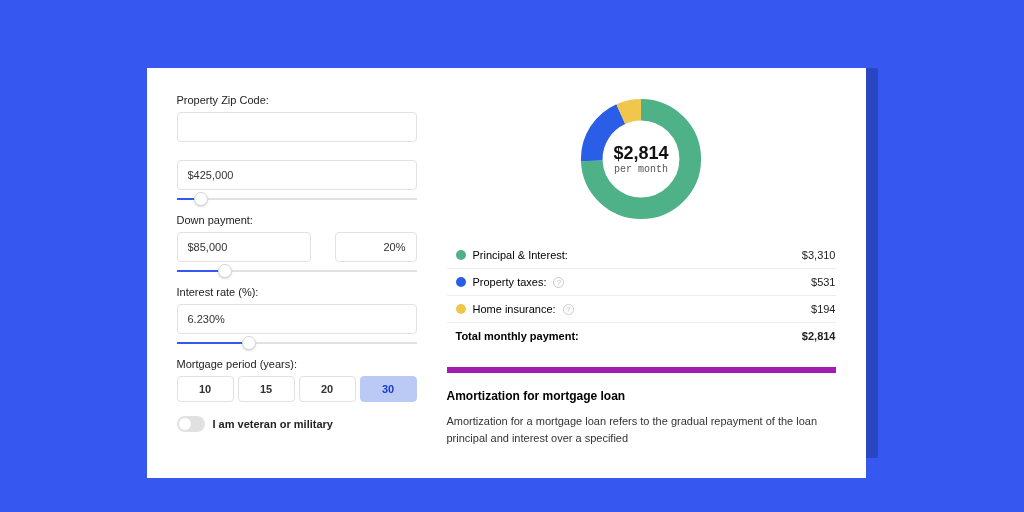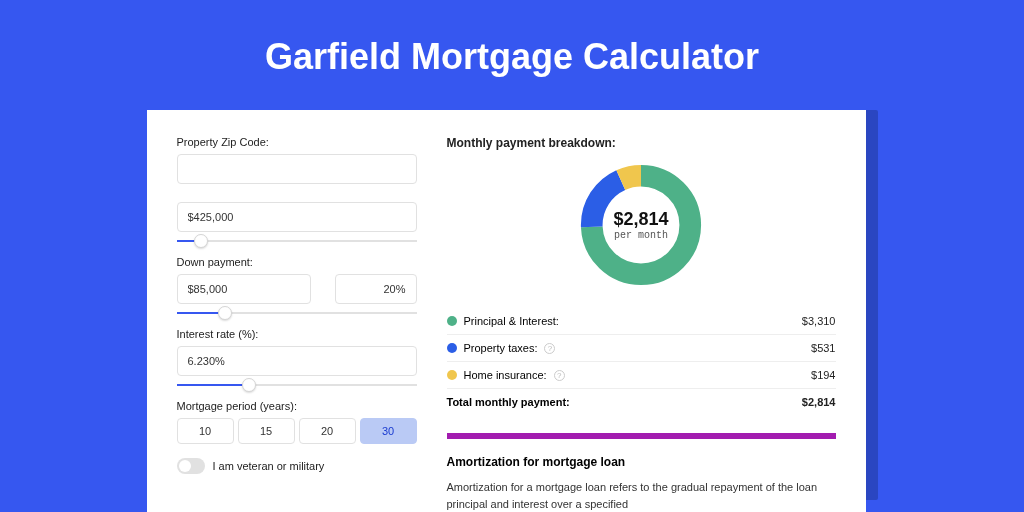--- a/index.html
+++ b/index.html
@@ -15,52 +15,51 @@
   .inp { width: 100%; height: 30px; border: 1px solid #e1e1e1; border-radius: 4px; padding: 0 10px; font-size: 11px; color: #333; }
   .field { margin-bottom: 18px; position: relative; }
   .field.with-slider { margin-bottom: 24px; }
   .slider-track { position: absolute; left: 0; right: 0; bottom: -10px; height: 2px; background: #e1e1e1; }
   .slider-fill { position: absolute; left: 0; top: 0; bottom: 0; background: #3657f0; }
   .slider-knob { position: absolute; top: 50%; width: 14px; height: 14px; background: #fff; border: 1px solid #d5d5d5; border-radius: 50%; transform: translate(-50%, -50%); box-shadow: 0 1px 2px rgba(0,0,0,0.15); }
   .row { display: flex; gap: 24px; }
   .row .inp:first-child { flex: 1.9; }
   .row .inp:last-child { flex: 1; text-align: right; }
   .periods { display: flex; gap: 4px; }
-  .period-btn { flex: 1; height: 26px; border: 1px solid #e1e1e1; border-radius: 4px; background: #fff; font-size: 11px; color: #333; display: flex; align-items: center; justify-content: center; cursor: pointer; font-weight: 400; }
+  .period-btn { flex: 1; height: 26px; border: 1px solid #e1e1e1; border-radius: 4px; background: #fff; font-size: 11px; color: #333; display: flex; align-items: center; justify-content: center; cursor: pointer; font-weight: 700; }
   .period-btn.active { background: #bacaf5; border-color: #bacaf5; color: #1a3bd0; }
   .toggle-row { display: flex; align-items: center; gap: 8px; margin-top: 14px; }
   .toggle { width: 28px; height: 16px; background: #e1e1e1; border-radius: 8px; position: relative; cursor: pointer; }
   .toggle-knob { position: absolute; left: 2px; top: 2px; width: 12px; height: 12px; background: #fff; border-radius: 50%; }
-  .toggle-label { font-size: 11px; color: #222; }
+  .toggle-label { font-size: 11px; color: #222; font-weight: bold; }
   .section-hd { font-size: 12px; font-weight: 700; color: #222; margin-bottom: 10px; }
   .donut-wrap { display: flex; justify-content: center; margin-bottom: 18px; }
   .donut { position: relative; width: 130px; height: 130px; }
   .donut svg { transform: rotate(-90deg); }
   .donut-center { position: absolute; top: 0; left: 0; right: 0; bottom: 0; display: flex; flex-direction: column; align-items: center; justify-content: center; }
   .donut-amount { font-size: 18px; font-weight: 800; color: #111; }
   .donut-sub { font-size: 10px; color: #555; font-family: Liberation Mono, monospace; }
   .legend-row { display: flex; align-items: center; justify-content: space-between; padding: 7px 0; font-size: 11px; }
   .legend-row.sep { border-top: 1px solid #eee; }
-  .legend-left { display: flex; align-items: center; gap: 7px; }
+  .legend-left { display: flex; align-items: center; gap: 7px; margin-left: 9px; }
   .dot { width: 10px; height: 10px; border-radius: 50%; }
   .dot.green { background: #4eb188; }
   .dot.blue { background: #2b5ee6; }
   .dot.yellow { background: #f0c64d; }
   .info { display: inline-block; width: 11px; height: 11px; border: 1px solid #ccc; border-radius: 50%; color: #bbb; font-size: 8px; line-height: 10px; text-align: center; }
   .legend-val { color: #222; }
   .total-row { border-top: 1px solid #eee; font-weight: 700; }
   .amort { margin-top: 18px; border-top: 6px solid #a21caf; padding-top: 16px; }
   .amort-h { font-size: 12px; font-weight: 700; margin-bottom: 10px; }
   .amort-p { font-size: 11px; color: #333; line-height: 1.5; }
 </style>
 </head>
 <body>
 
 <div class="wrap">
-  <h1 class="title">Garfield Mortgage Calculator</h1>
   <div class="card-shadow">
     <div class="card">
       <div class="inner">
         <div class="left">
 
           <div class="field">
             <div class="lbl">Property Zip Code:</div>
             <input class="inp" value="" style="">
           </div>
 
@@ -106,21 +105,20 @@
           <div class="toggle-row">
             <div class="toggle">
               <div class="toggle-knob"></div>
             </div>
             <div class="toggle-label">I am veteran or military</div>
           </div>
 
         </div>
 
         <div class="right">
-          <div class="section-hd">Monthly payment breakdown:</div>
 
           <div class="donut-wrap">
             <div class="donut">
               <svg width="130" height="130" viewBox="0 0 42 42">
                 <circle cx="21" cy="21" r="15.915" fill="none" stroke="#4eb188" stroke-width="7" stroke-dasharray="74.24 25.76" stroke-dashoffset="0"></circle>
                 <circle cx="21" cy="21" r="15.915" fill="none" stroke="#2b5ee6" stroke-width="7" stroke-dasharray="18.87 81.13" stroke-dashoffset="-74.24"></circle>
                 <circle cx="21" cy="21" r="15.915" fill="none" stroke="#f0c64d" stroke-width="7" stroke-dasharray="6.89 93.11" stroke-dashoffset="-93.11"></circle>
               </svg>
               <div class="donut-center">
                 <div class="donut-amount">$2,814</div>

